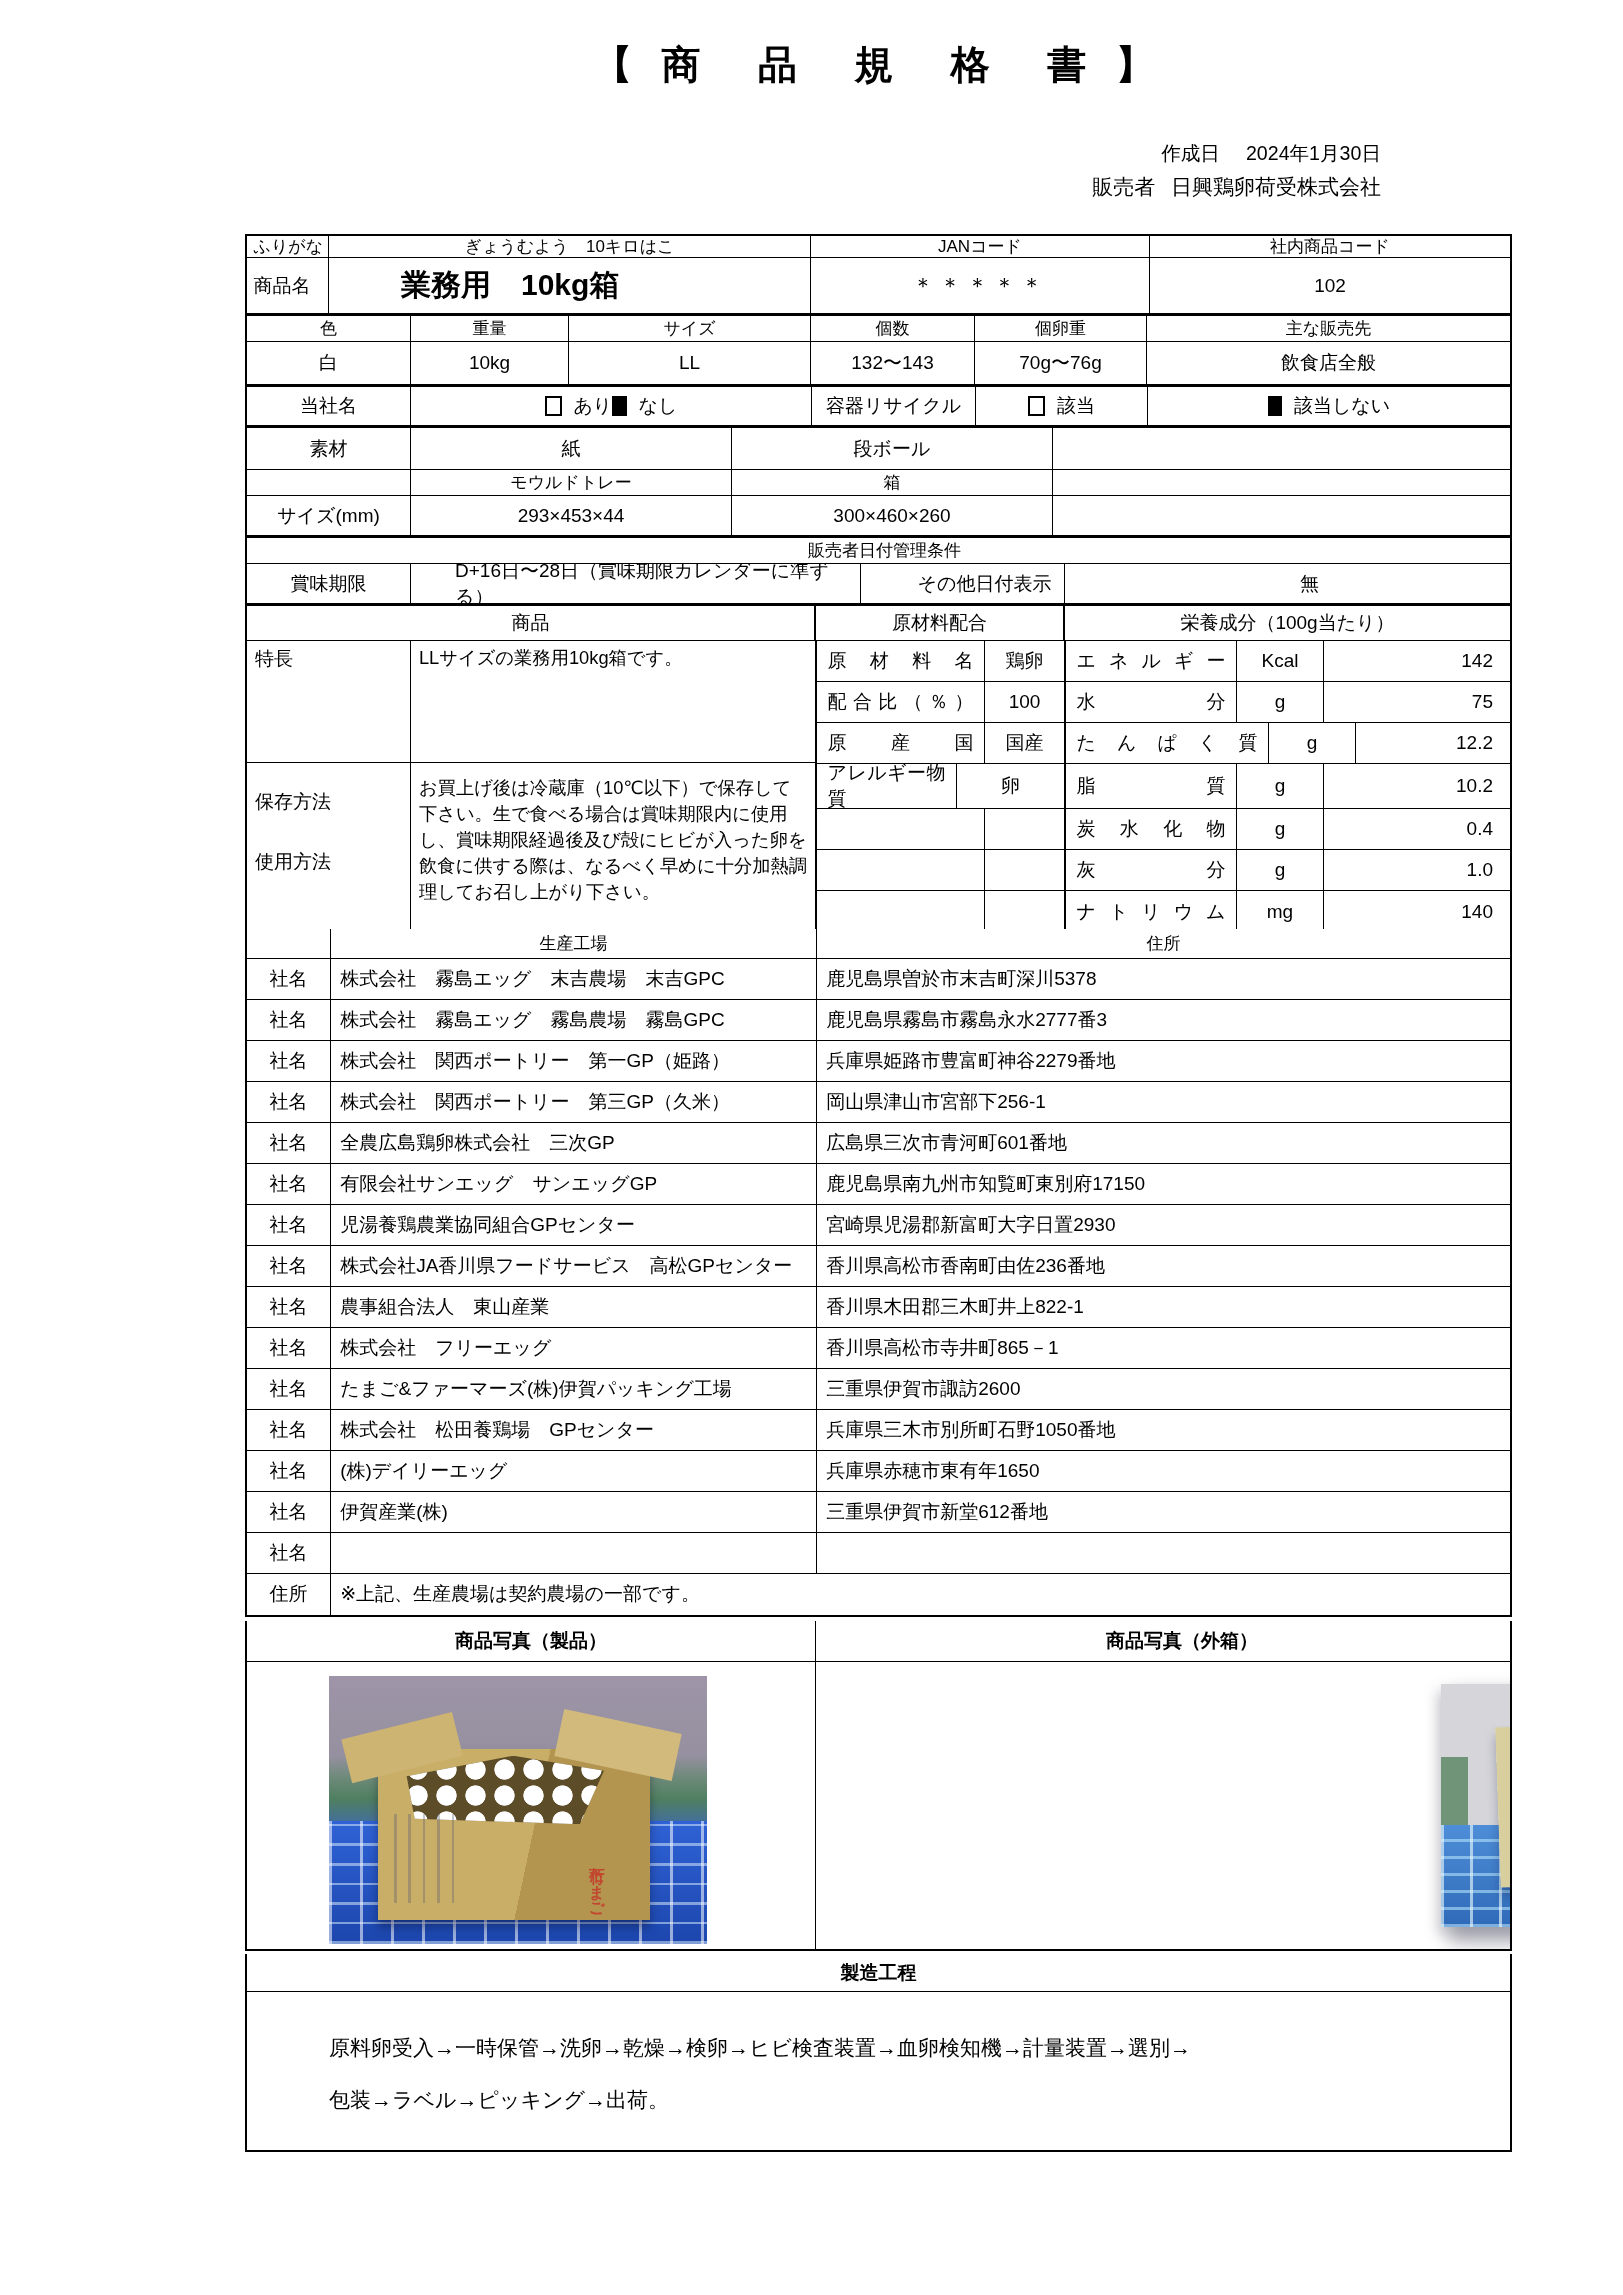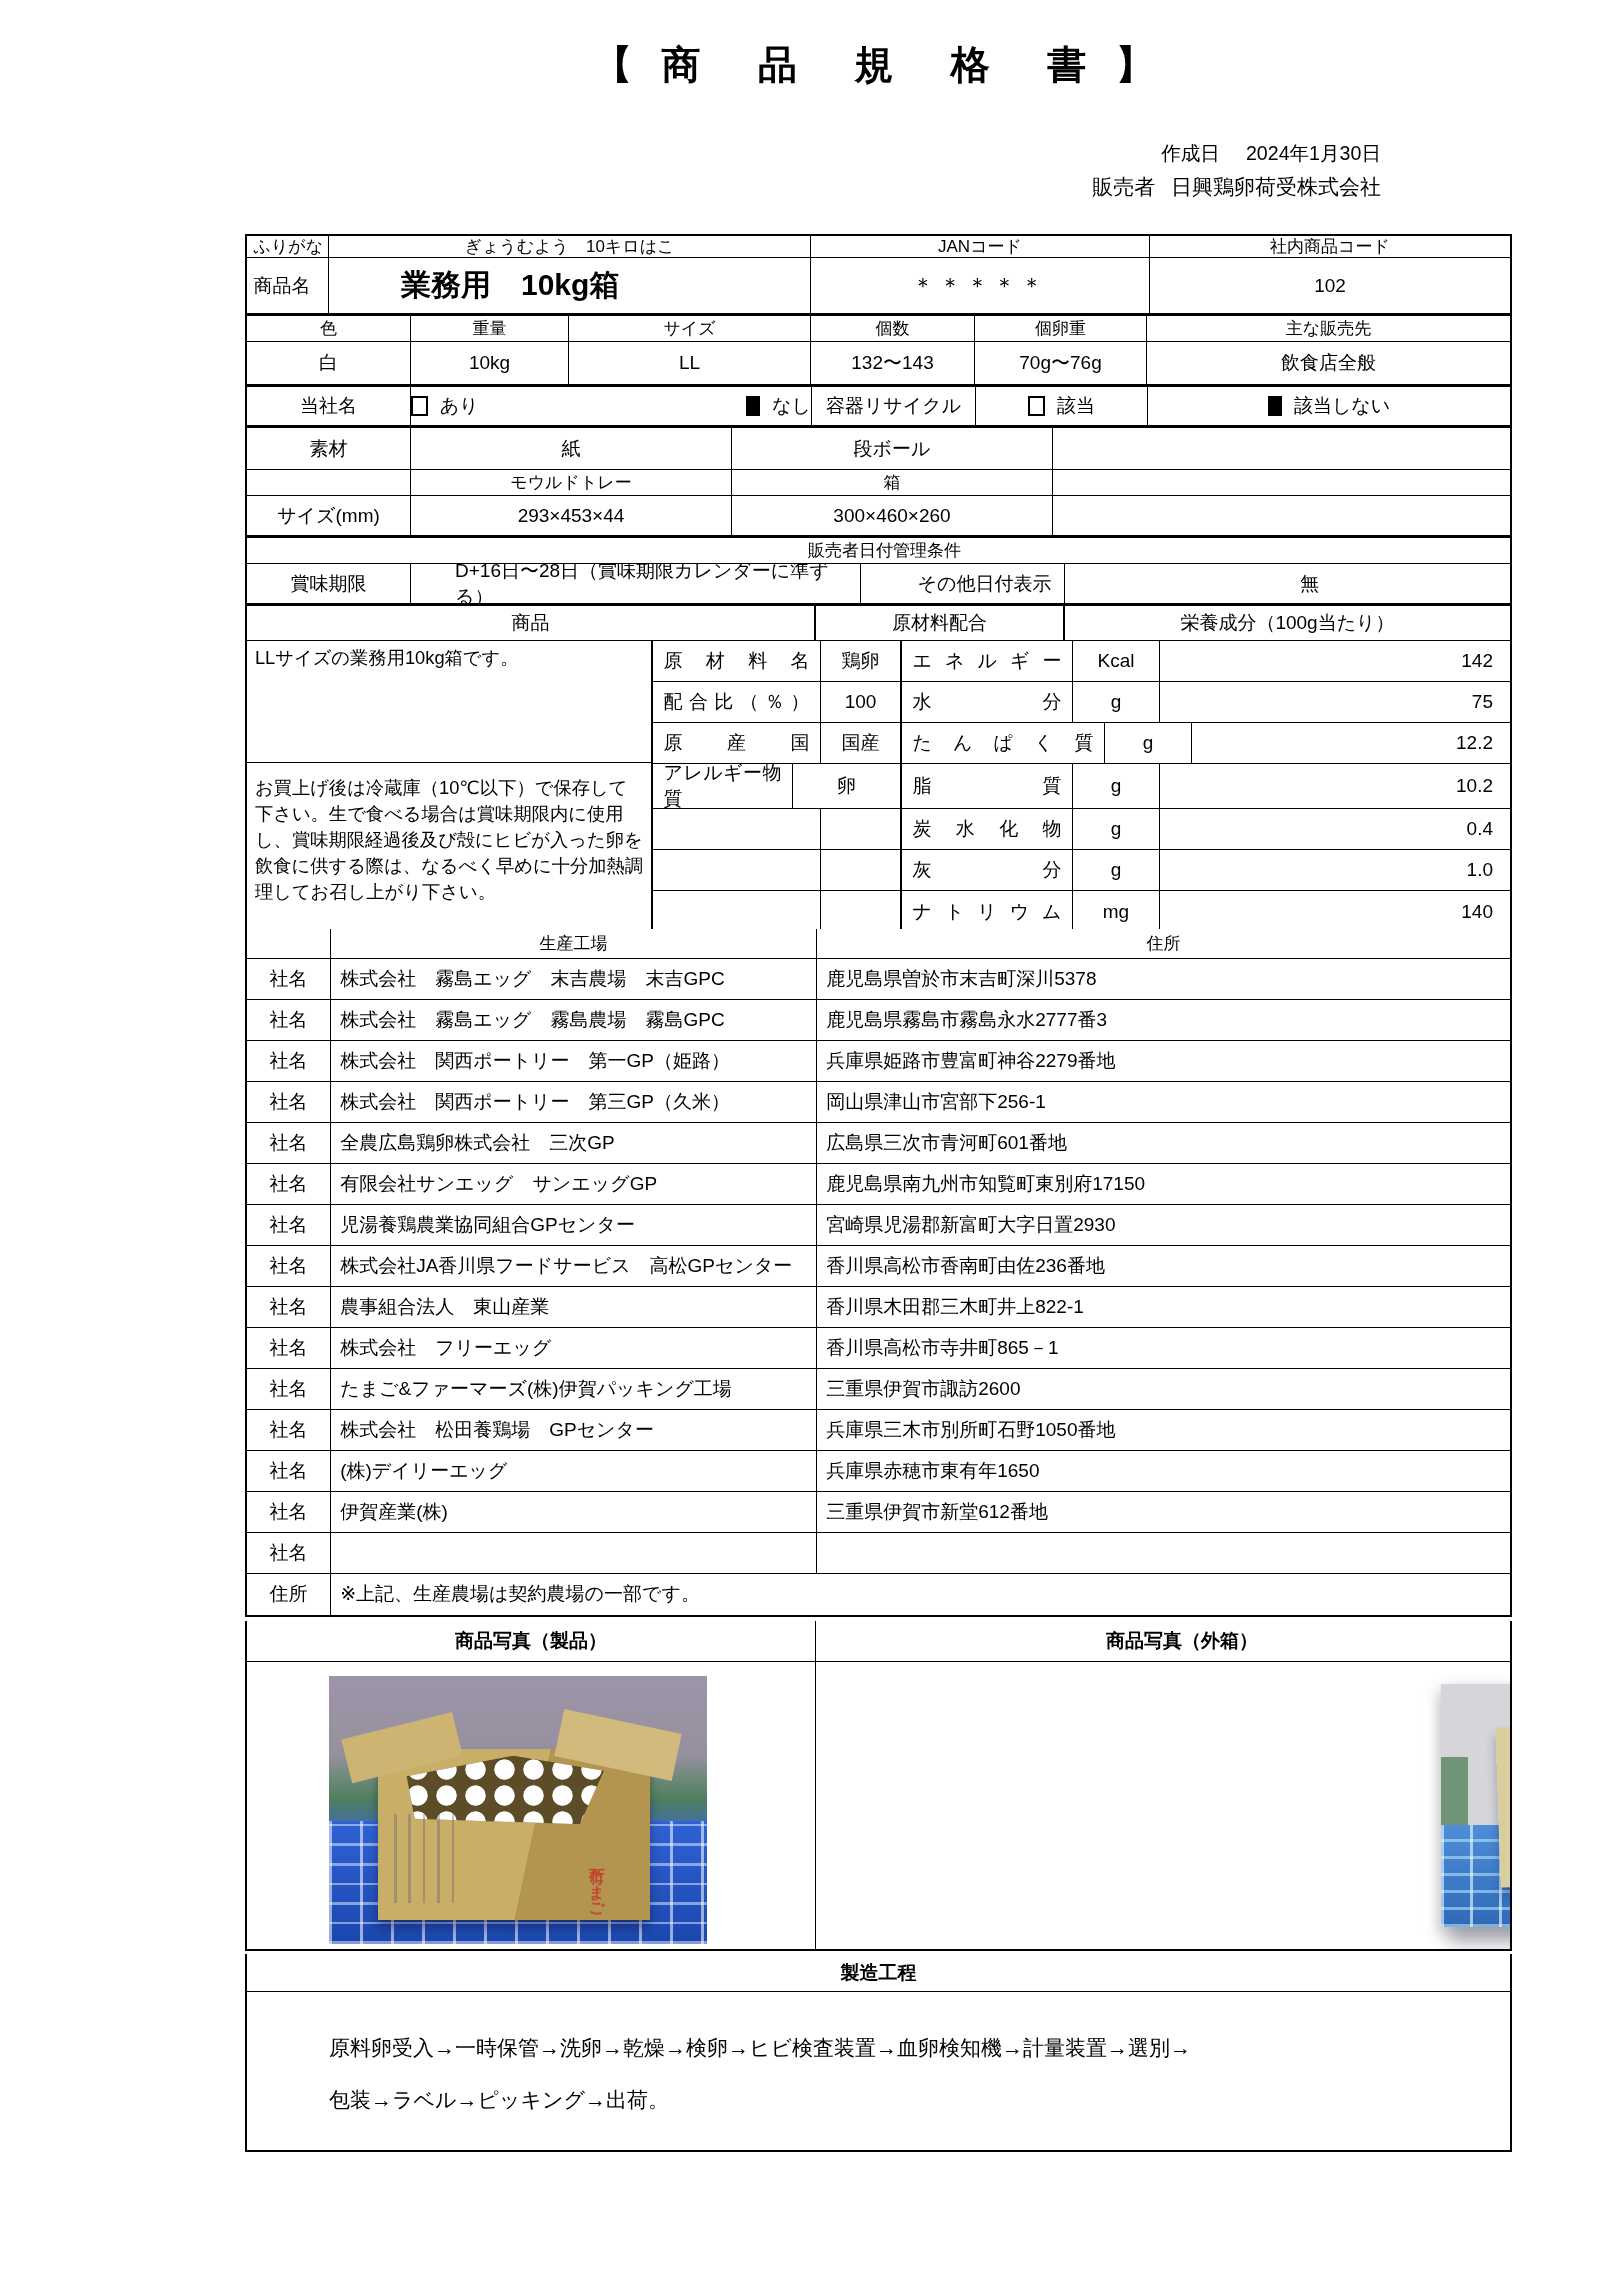--- a/index.html
+++ b/index.html
@@ -107,21 +107,21 @@
     <div class="row bb3" style="height:45px;">
       <div class="c" style="width:164px;">白</div>
       <div class="c" style="width:158px;">10kg</div>
       <div class="c" style="width:242px;">LL</div>
       <div class="c" style="width:164px;">132〜143</div>
       <div class="c" style="width:172px;">70g〜76g</div>
       <div class="c nr" style="flex:1;">飲食店全般</div>
     </div>
     <div class="row bb3" style="height:41px;">
       <div class="c" style="width:164px;">当社名</div>
-      <div class="c" style="width:401px;justify-content:space-between;">
+      <div class="c" style="width:401px;justify-content:center;">
         <span class="cbgroup">
             <span class="chk"></span>
             <span>あり</span>
           </span>
         <span class="cbgroup">
             <span class="chk filled"></span>
             <span>なし</span>
           </span>
       </div>
       <div class="c" style="width:164px;">容器リサイクル</div>
@@ -165,20 +165,27 @@
       <div class="c" style="width:160px;">その他日付表示</div>
       <div class="c nr" style="flex:1;">無</div>
     </div>
     <div class="row" style="height:35px;">
       <div class="c br3" style="width:569px;">商品</div>
       <div class="c br3" style="width:249px;">原材料配合</div>
       <div class="c nr" style="flex:1;">栄養成分（100g当たり）</div>
     </div>
     <div class="row nb" style="height:291px;align-items:stretch;">
 
+      <div class="c colv" style="width:164px;">
+        <div style="height:122px;border-bottom:1.3px solid #000;display:flex;align-items:flex-start;padding:5.2px 0 0 7.9px;box-sizing:border-box;">特長</div>
+        <div class="stack" style="flex:1;padding:26px 0 0 7.9px;gap:34px;">
+          <div>保存方法</div>
+          <div>使用方法</div>
+        </div>
+      </div>
 
       <div class="c colv br3" style="width:406px;">
         <div class="ptext" style="height:122px;border-bottom:1.3px solid #000;box-sizing:border-box;">LLサイズの業務用10kg箱です。</div>
         <div class="ptext" style="flex:1;padding-top:11.8px;">お買上げ後は冷蔵庫（10℃以下）で保存して下さい。生で食べる場合は賞味期限内に使用し、賞味期限経過後及び殻にヒビが入った卵を飲食に供する際は、なるべく早めに十分加熱調理してお召し上がり下さい。</div>
       </div>
 
       <div class="c colv br3" style="width:249px;">
         <div class="row" style="height:41px;">
             <div class="c" style="width:168px;">
               <span class="spread">原材料名</span>

